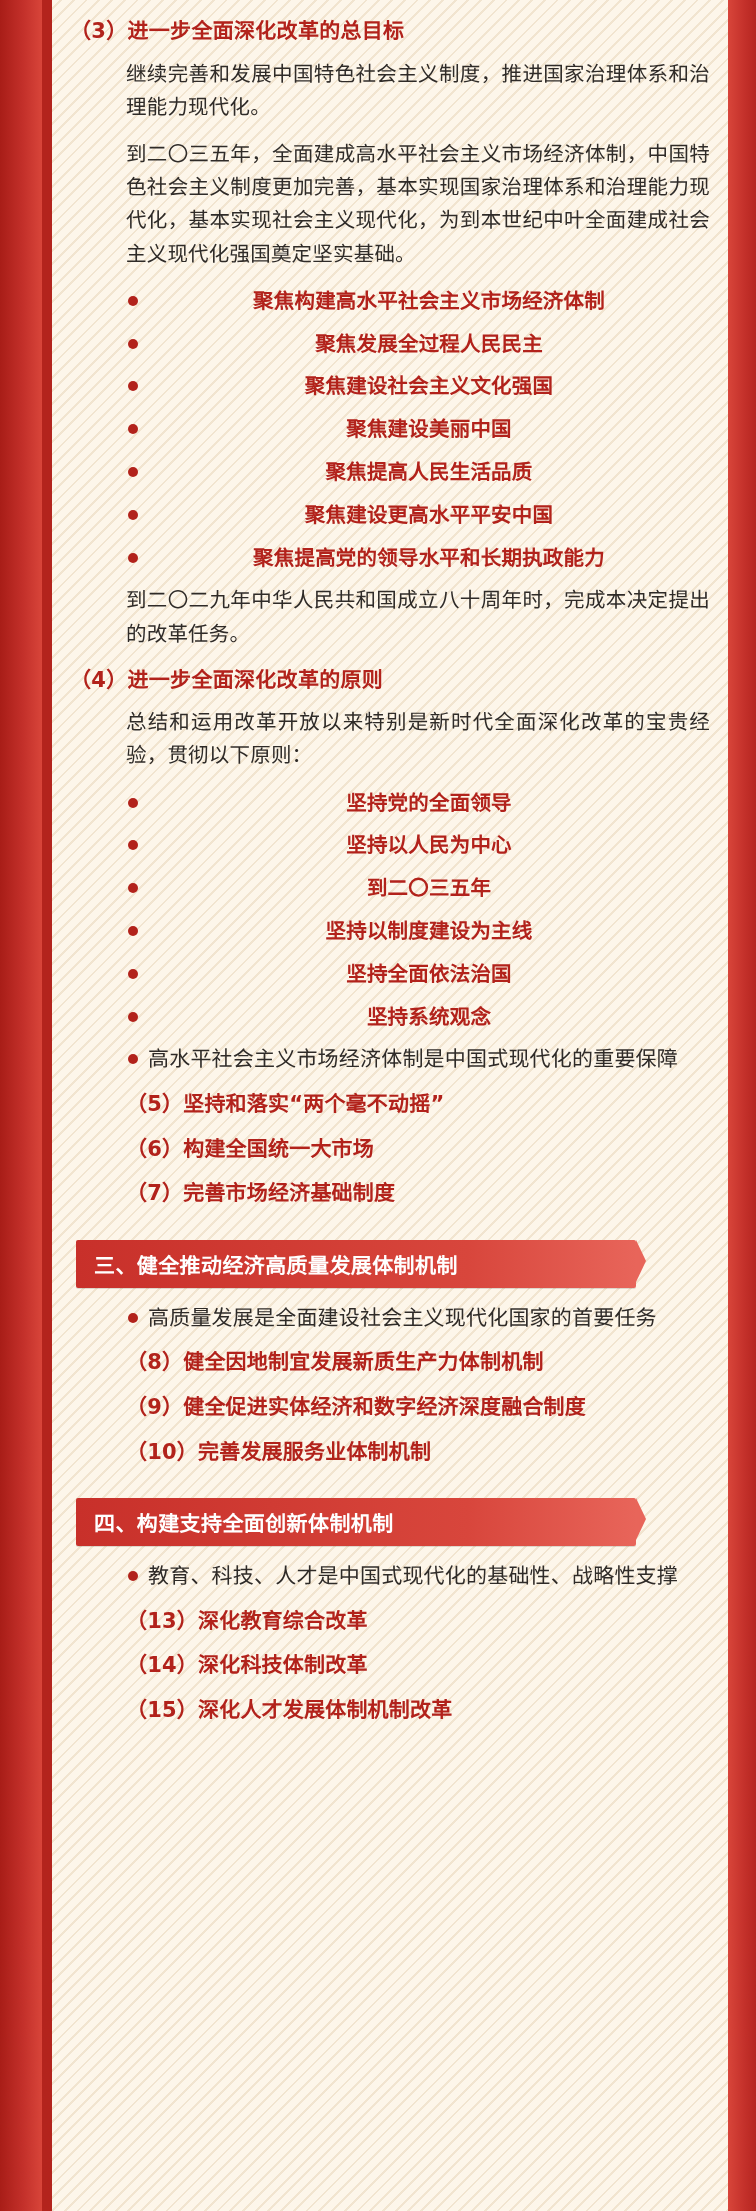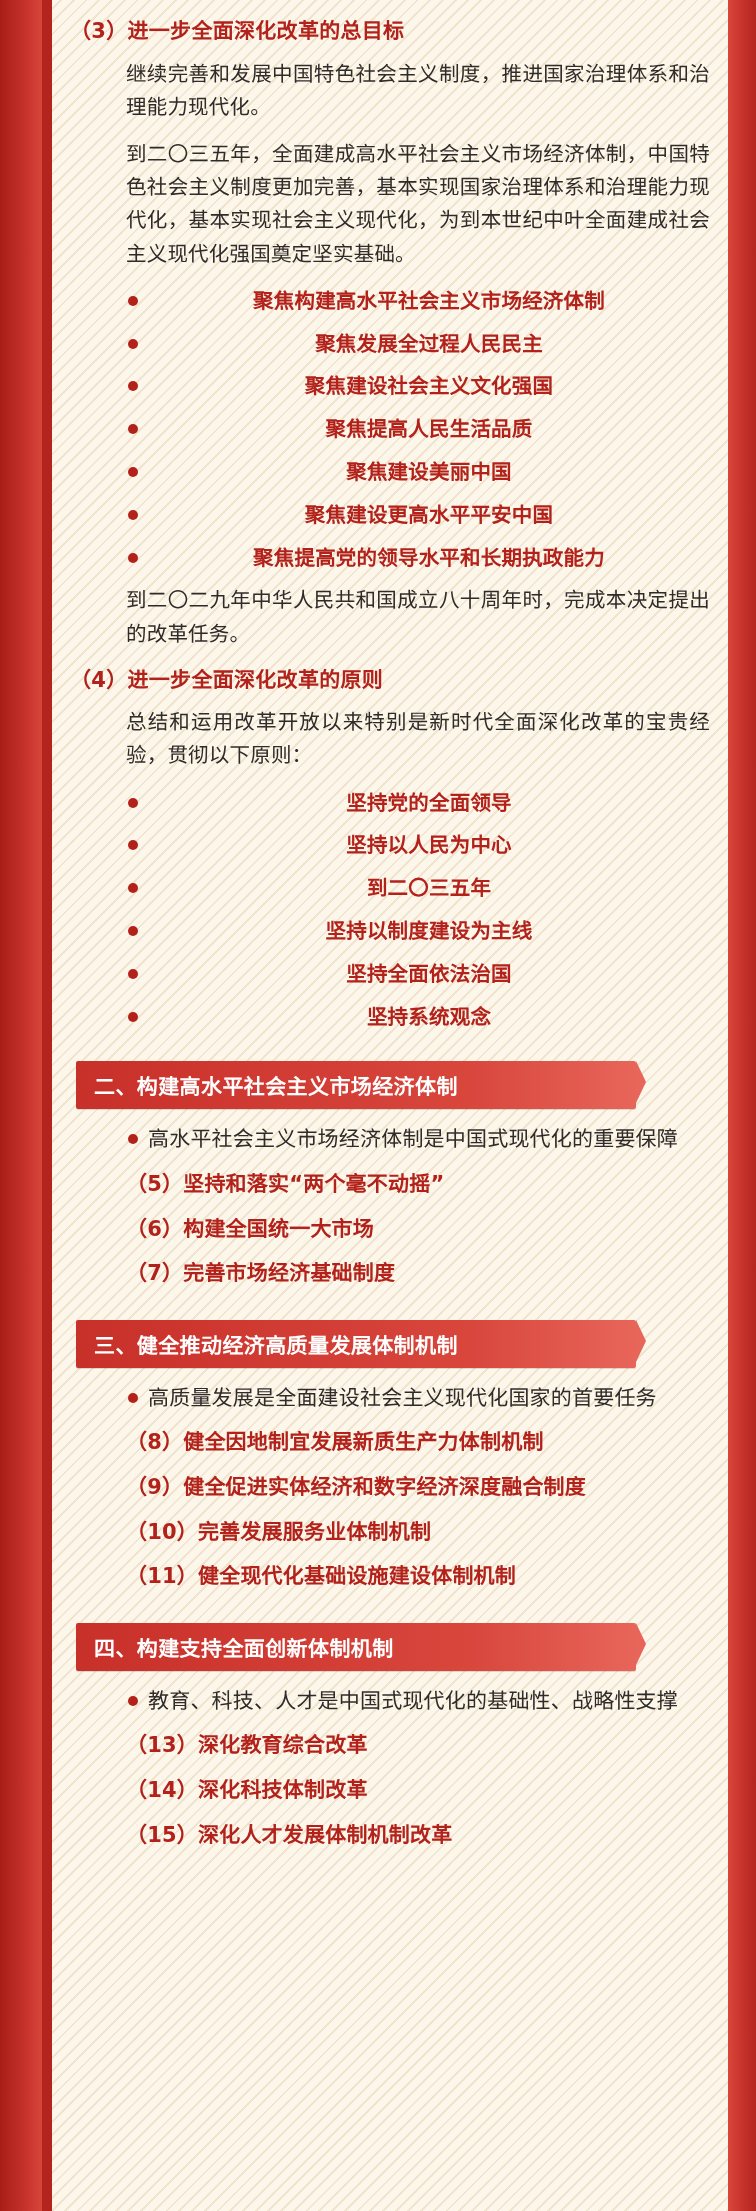--- a/index.html
+++ b/index.html
@@ -167,42 +167,41 @@
 
 <div class="page">
   <div class="rail-left"></div>
   <div class="rail-right"></div>
 
   <div class="panel">
     <div class="doc" id="doc"><h2 class="sub-title">（3）进一步全面深化改革的总目标</h2><p class="para">继续完善和发展中国特色社会主义制度，推进国家治理体系和治理能力现代化。</p><p class="para">到二〇三五年，全面建成高水平社会主义市场经济体制，中国特色社会主义制度更加完善，基本实现国家治理体系和治理能力现代化，基本实现社会主义现代化，为到本世纪中叶全面建成社会主义现代化强国奠定坚实基础。</p><ul class="bullets">
           <li>聚焦构建高水平社会主义市场经济体制</li>
           <li>聚焦发展全过程人民民主</li>
           <li>聚焦建设社会主义文化强国</li>
+          <li>聚焦建设美丽中国</li>
           <li>聚焦提高人民生活品质</li>
-          <li>聚焦建设美丽中国</li>
           <li>聚焦建设更高水平平安中国</li>
           <li>聚焦提高党的领导水平和长期执政能力</li>
         </ul><p class="para">到二〇二九年中华人民共和国成立八十周年时，完成本决定提出的改革任务。</p><h2 class="sub-title">（4）进一步全面深化改革的原则</h2><p class="para">总结和运用改革开放以来特别是新时代全面深化改革的宝贵经验，贯彻以下原则：</p><ul class="bullets">
           <li>坚持党的全面领导</li>
           <li>坚持以人民为中心</li>
           <li>到二〇三五年</li>
           <li>坚持以制度建设为主线</li>
           <li>坚持全面依法治国</li>
           <li>坚持系统观念</li>
-        </ul><div class="section-banner">二、构建高水平社会主义市场经济体制</div><ul class="items">
+        </ul><ul class="items">
           <li class="lead">高水平社会主义市场经济体制是中国式现代化的重要保障</li>
           <li class="numbered">（5）坚持和落实“两个毫不动摇”</li>
           <li class="numbered">（6）构建全国统一大市场</li>
           <li class="numbered">（7）完善市场经济基础制度</li>
         </ul><div class="section-banner">三、健全推动经济高质量发展体制机制</div><ul class="items">
           <li class="lead">高质量发展是全面建设社会主义现代化国家的首要任务</li>
           <li class="numbered">（8）健全因地制宜发展新质生产力体制机制</li>
           <li class="numbered">（9）健全促进实体经济和数字经济深度融合制度</li>
           <li class="numbered">（10）完善发展服务业体制机制</li>
-          <li class="numbered">（11）健全现代化基础设施建设体制机制</li>
         </ul><div class="section-banner">四、构建支持全面创新体制机制</div><ul class="items">
           <li class="lead">教育、科技、人才是中国式现代化的基础性、战略性支撑</li>
           <li class="numbered">（13）深化教育综合改革</li>
           <li class="numbered">（14）深化科技体制改革</li>
           <li class="numbered">（15）深化人才发展体制机制改革</li>
         </ul></div>
   </div>
 </div>
 
 </body></html>

